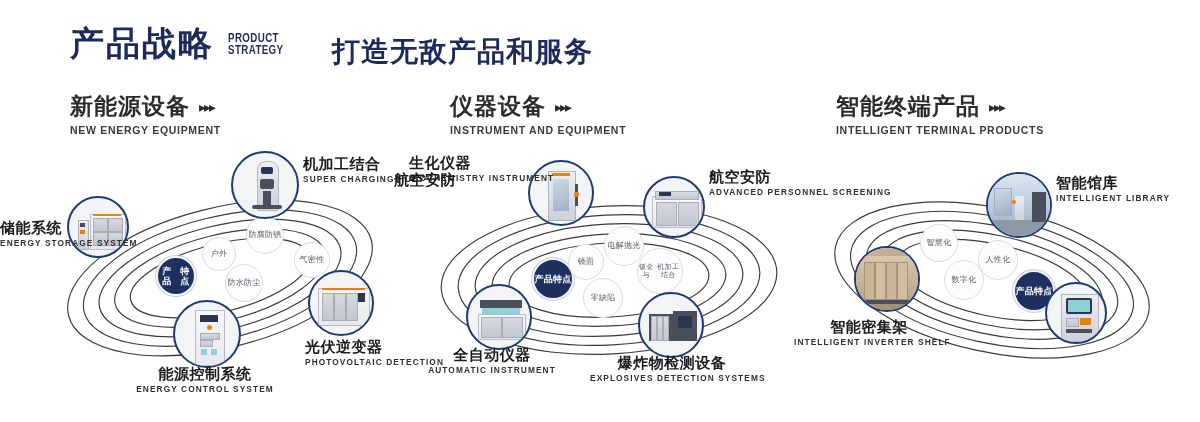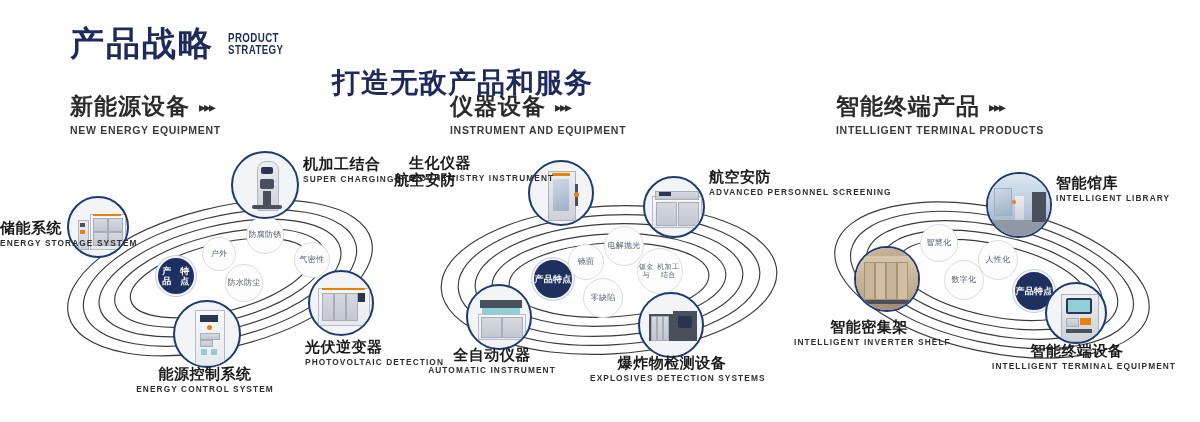--- a/index.html
+++ b/index.html
@@ -20,21 +20,20 @@
     color:#1e2a5c;font-size:12.5px;font-weight:bold;line-height:1.02;
     letter-spacing:0.5px;text-transform:uppercase;
     transform:scaleX(0.78);transform-origin:left bottom;
     padding-bottom:3px;white-space:nowrap;
   }
   .brand-en span{display:block;}
   .header-slogan{
     position:absolute;left:332px;top:33px;
     font-size:28px;font-weight:bold;color:#1e2a5c;letter-spacing:1px;
     white-space:nowrap;
-    margin-top:31px;
   }
 
   
   .sec-head{position:absolute;}
   .sec-head .cn{
     font-size:23px;font-weight:bold;color:#2b2b2b;letter-spacing:1px;
     display:flex;align-items:center;gap:9px;white-space:nowrap;line-height:1.1;
   }
   .chevrons{display:inline-block;color:#2b2b2b;font-size:14px;letter-spacing:-2px;
             font-weight:bold;transform:translateY(1px);}
@@ -361,24 +360,20 @@
     <div class="node" style="left:233px;top:110px;width:62px;height:62px;">
       <div class="art">
         <i class="metal" style="left:14px;top:10px;width:36px;height:46px;border:1px solid #b0b4be;"></i>
         <i class="screen" style="left:19px;top:14px;width:26px;height:16px;border-radius:2px;"></i>
         <i class="teal" style="left:21px;top:16px;width:22px;height:12px;"></i>
         <i class="cab-panel" style="left:19px;top:34px;width:11px;height:7px;"></i>
         <i class="stripe" style="left:33px;top:34px;width:11px;height:7px;"></i>
         <i class="dark" style="left:19px;top:45px;width:26px;height:4px;"></i>
       </div>
     </div>
-    <div class="lbl center" style="left:180px;top:170px;width:170px;">
-      <div class="cn">智能终端设备</div>
-      <div class="en">INTELLIGENT TERMINAL EQUIPMENT</div>
-    </div>
 
     <div class="node" style="left:42px;top:74px;width:66px;height:66px;">
       <div class="art warm">
         <i style="left:0;top:8px;width:100%;height:44px;background:linear-gradient(180deg,#d9c7ab,#b8a488);"></i>
         <i style="left:8px;top:14px;width:9px;height:36px;background:#c9b598;border:1px solid #a89274;"></i>
         <i style="left:19px;top:14px;width:9px;height:36px;background:#d2bfa3;border:1px solid #a89274;"></i>
         <i style="left:30px;top:14px;width:9px;height:36px;background:#c9b598;border:1px solid #a89274;"></i>
         <i style="left:41px;top:14px;width:9px;height:36px;background:#d2bfa3;border:1px solid #a89274;"></i>
         <i class="dark" style="left:0;bottom:6px;width:100%;height:4px;"></i>
       </div>

